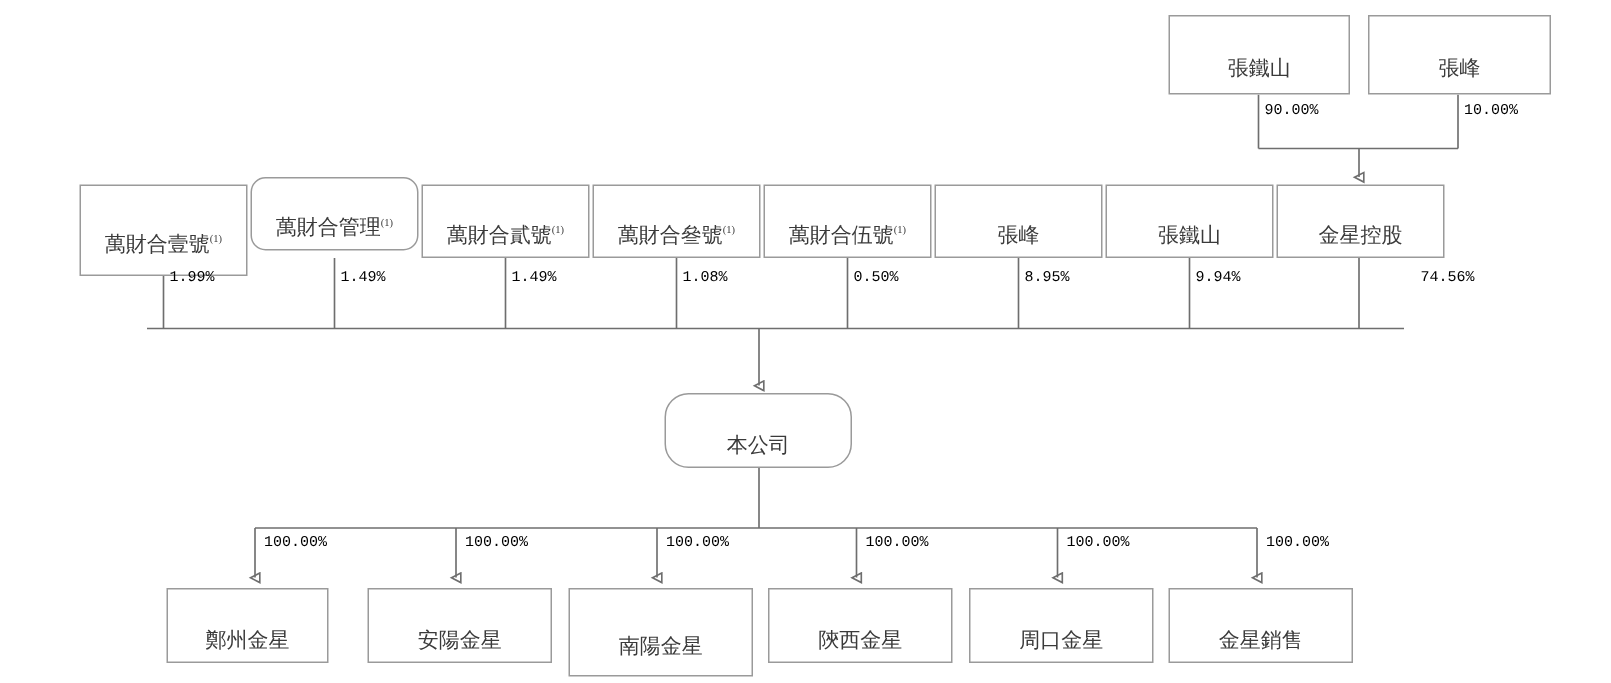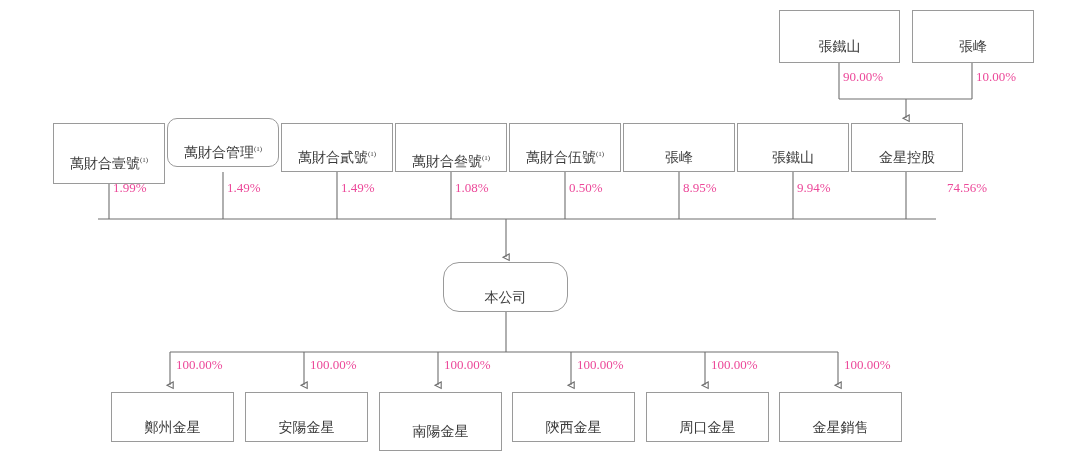--- a/index.html
+++ b/index.html
@@ -32,24 +32,25 @@
     display: inline-block;
     margin-top: 22px;
   }
   .node sup {
     font-size: 7px;
     vertical-align: super;
     line-height: 0;
   }
   .edge-label {
     position: absolute;
-    color: #ec4899;
-    font-size: 13px;
+    color: #000000;
+    font-size: 10px;
     line-height: 1;
     white-space: nowrap;
+    font-family: Liberation Mono, monospace;
   }
   svg.wires {
     position: absolute;
     left: 0;
     top: 0;
     width: 1074px;
     height: 455px;
     pointer-events: none;
   }
   svg.wires line, svg.wires path {
@@ -111,21 +112,21 @@
 
   <div class="node" style="left:53px; top:123px; width:112px; height:61px;">
     <span class="label"><span>萬財合壹號</span><sup>(1)</sup></span>
   </div>
   <div class="node" style="left:167px; top:118px; width:112px; height:49px;border-radius:10px;">
     <span class="label"><span>萬財合管理</span><sup>(1)</sup></span>
   </div>
   <div class="node" style="left:281px; top:123px; width:112px; height:49px;">
     <span class="label"><span>萬財合貳號</span><sup>(1)</sup></span>
   </div>
-  <div class="node" style="left:395px; top:123px; width:112px; height:49px;align-items:flex-end;">
+  <div class="node" style="left:395px; top:123px; width:112px; height:49px;">
     <span class="label"><span>萬財合叄號</span><sup>(1)</sup></span>
   </div>
   <div class="node" style="left:509px; top:123px; width:112px; height:49px;">
     <span class="label"><span>萬財合伍號</span><sup>(1)</sup></span>
   </div>
   <div class="node" style="left:623px; top:123px; width:112px; height:49px;">
     <span class="label">張峰</span>
   </div>
   <div class="node" style="left:737px; top:123px; width:112px; height:49px;">
     <span class="label">張鐵山</span>
@@ -140,21 +141,21 @@
   <div class="edge-label" style="left:455px; top:181px;">1.08%</div>
   <div class="edge-label" style="left:569px; top:181px;">0.50%</div>
   <div class="edge-label" style="left:683px; top:181px;">8.95%</div>
   <div class="edge-label" style="left:797px; top:181px;">9.94%</div>
   <div class="edge-label" style="left:947px; top:181px;">74.56%</div>
 
   <div class="node" style="left:443px; top:262px; width:125px; height:50px;border-radius:16px;">
     <span class="label">本公司</span>
   </div>
 
-  <div class="node" style="left:111px; top:392px; width:123px; height:50px;">
+  <div class="node" style="left:111px; top:392px; width:108px; height:50px;">
     <span class="label">鄭州金星</span>
   </div>
   <div class="node" style="left:245px; top:392px; width:123px; height:50px;">
     <span class="label">安陽金星</span>
   </div>
   <div class="node" style="left:379px; top:392px; width:123px; height:59px;">
     <span class="label">南陽金星</span>
   </div>
   <div class="node" style="left:512px; top:392px; width:123px; height:50px;">
     <span class="label">陝西金星</span>

